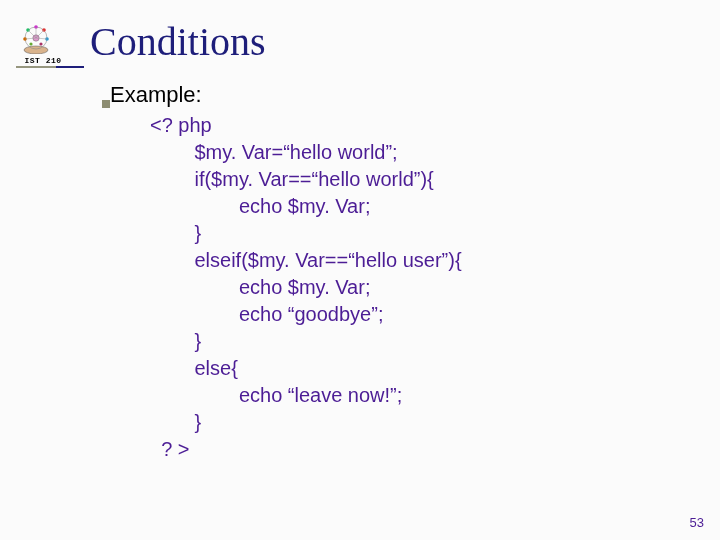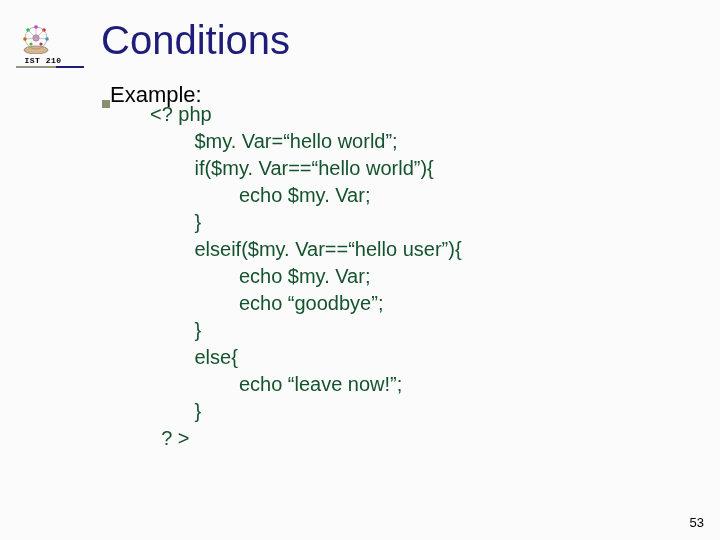--- a/index.html
+++ b/index.html
@@ -29,25 +29,24 @@
     font-weight: bold;
     color: #000;
     text-align: center;
     margin-top: 2px;
     letter-spacing: 0.5px;
   }
   .title {
     position: absolute;
     left: 90px;
     top: 18px;
-    font-family: Liberation Sans, sans-serif;
+    font-family: Liberation Serif, serif;
     font-size: 40px;
     color: #1e1e7a;
     font-weight: 400;
-    margin-left: 11px;
   }
   .title-underline {
     position: absolute;
     left: 16px;
     top: 66px;
     width: 68px;
     height: 2px;
   }
   .title-underline .seg1 { position: absolute; left: 0; top: 0; width: 40px; height: 2px; background: #96967f; }
   .title-underline .seg2 { position: absolute; left: 40px; top: 0; width: 28px; height: 2px; background: #1e1e7a; }
@@ -64,33 +63,33 @@
     background: #8d8d72;
   }
   .bullet-text {
     font-family: Verdana, Arial, sans-serif;
     font-size: 22px;
     color: #000;
   }
   .code {
     position: absolute;
     left: 150px;
-    top: 101px;
+    top: 112px;
     font-family: Verdana, Arial, sans-serif;
     font-size: 20px;
-    color: #14532d;
+    color: #4c1d95;
     line-height: 1.35;
     white-space: pre;
   }
   .slide-num {
     position: absolute;
     right: 16px;
     bottom: 10px;
     font-size: 13px;
-    color: #000000;
+    color: #4c1d95;
     font-family: Arial, sans-serif;
   }
 </style>
 </head>
 <body>
 
 <div class="logo-area">
   <div class="logo-graphic">
     <svg width="40" height="32" viewBox="0 0 40 32">
       <ellipse cx="20" cy="28" rx="12" ry="4" fill="#d9b38c" stroke="#555" stroke-width="0.5"></ellipse>

